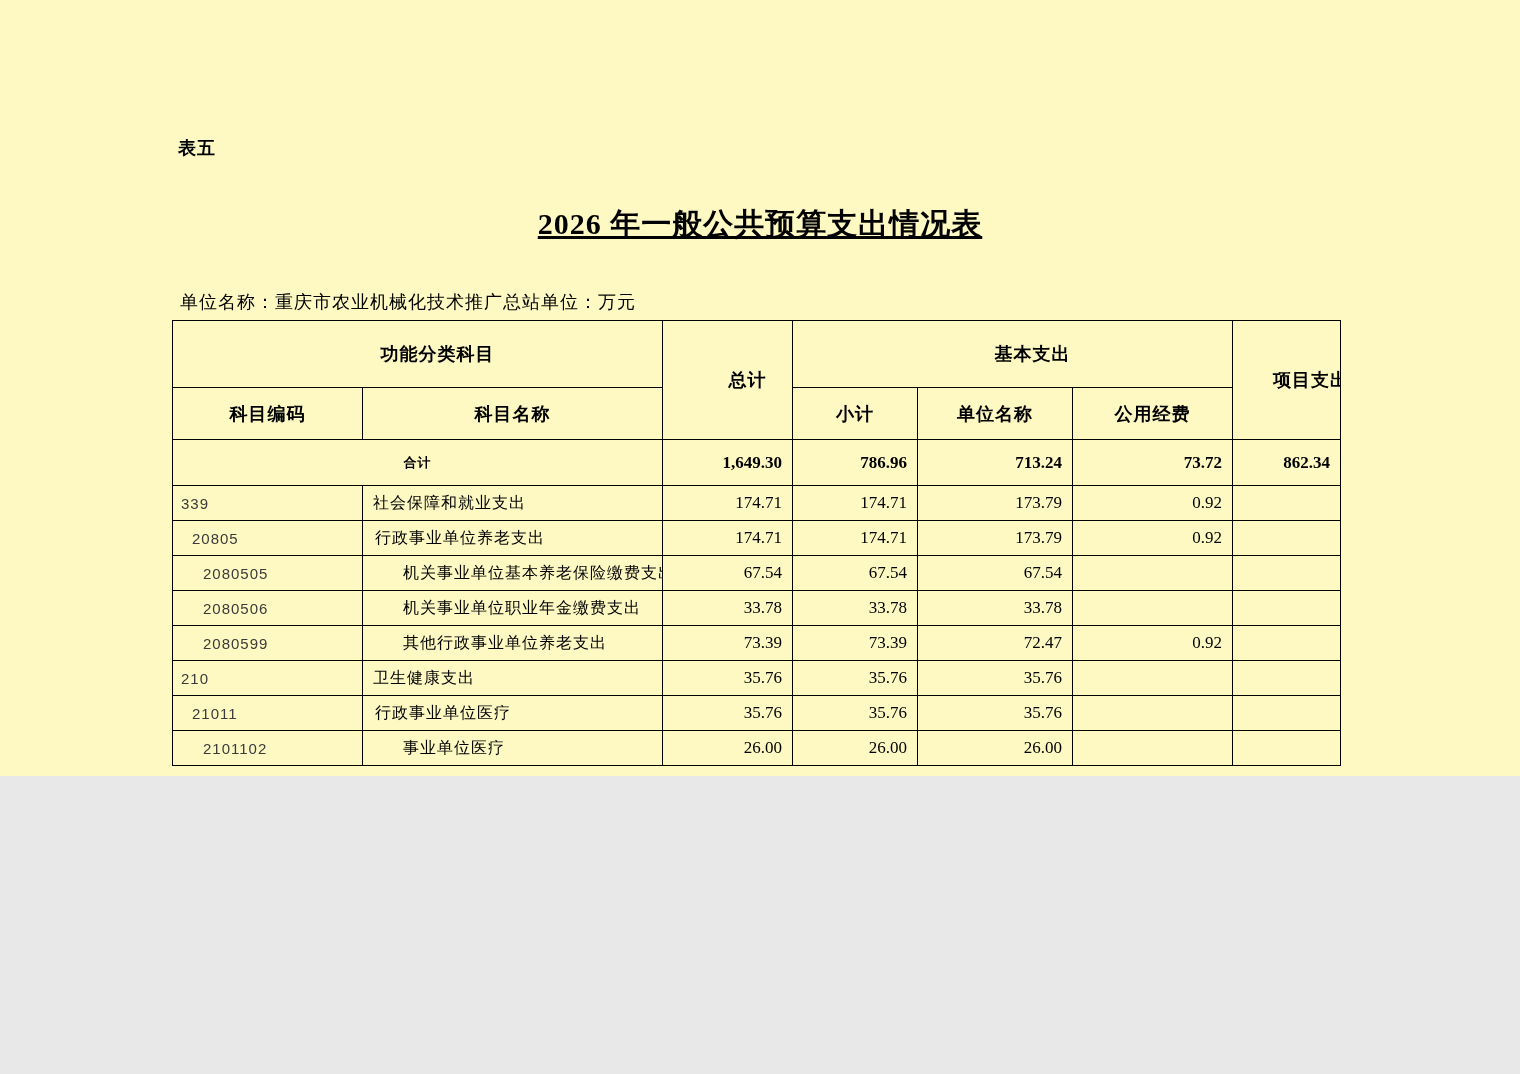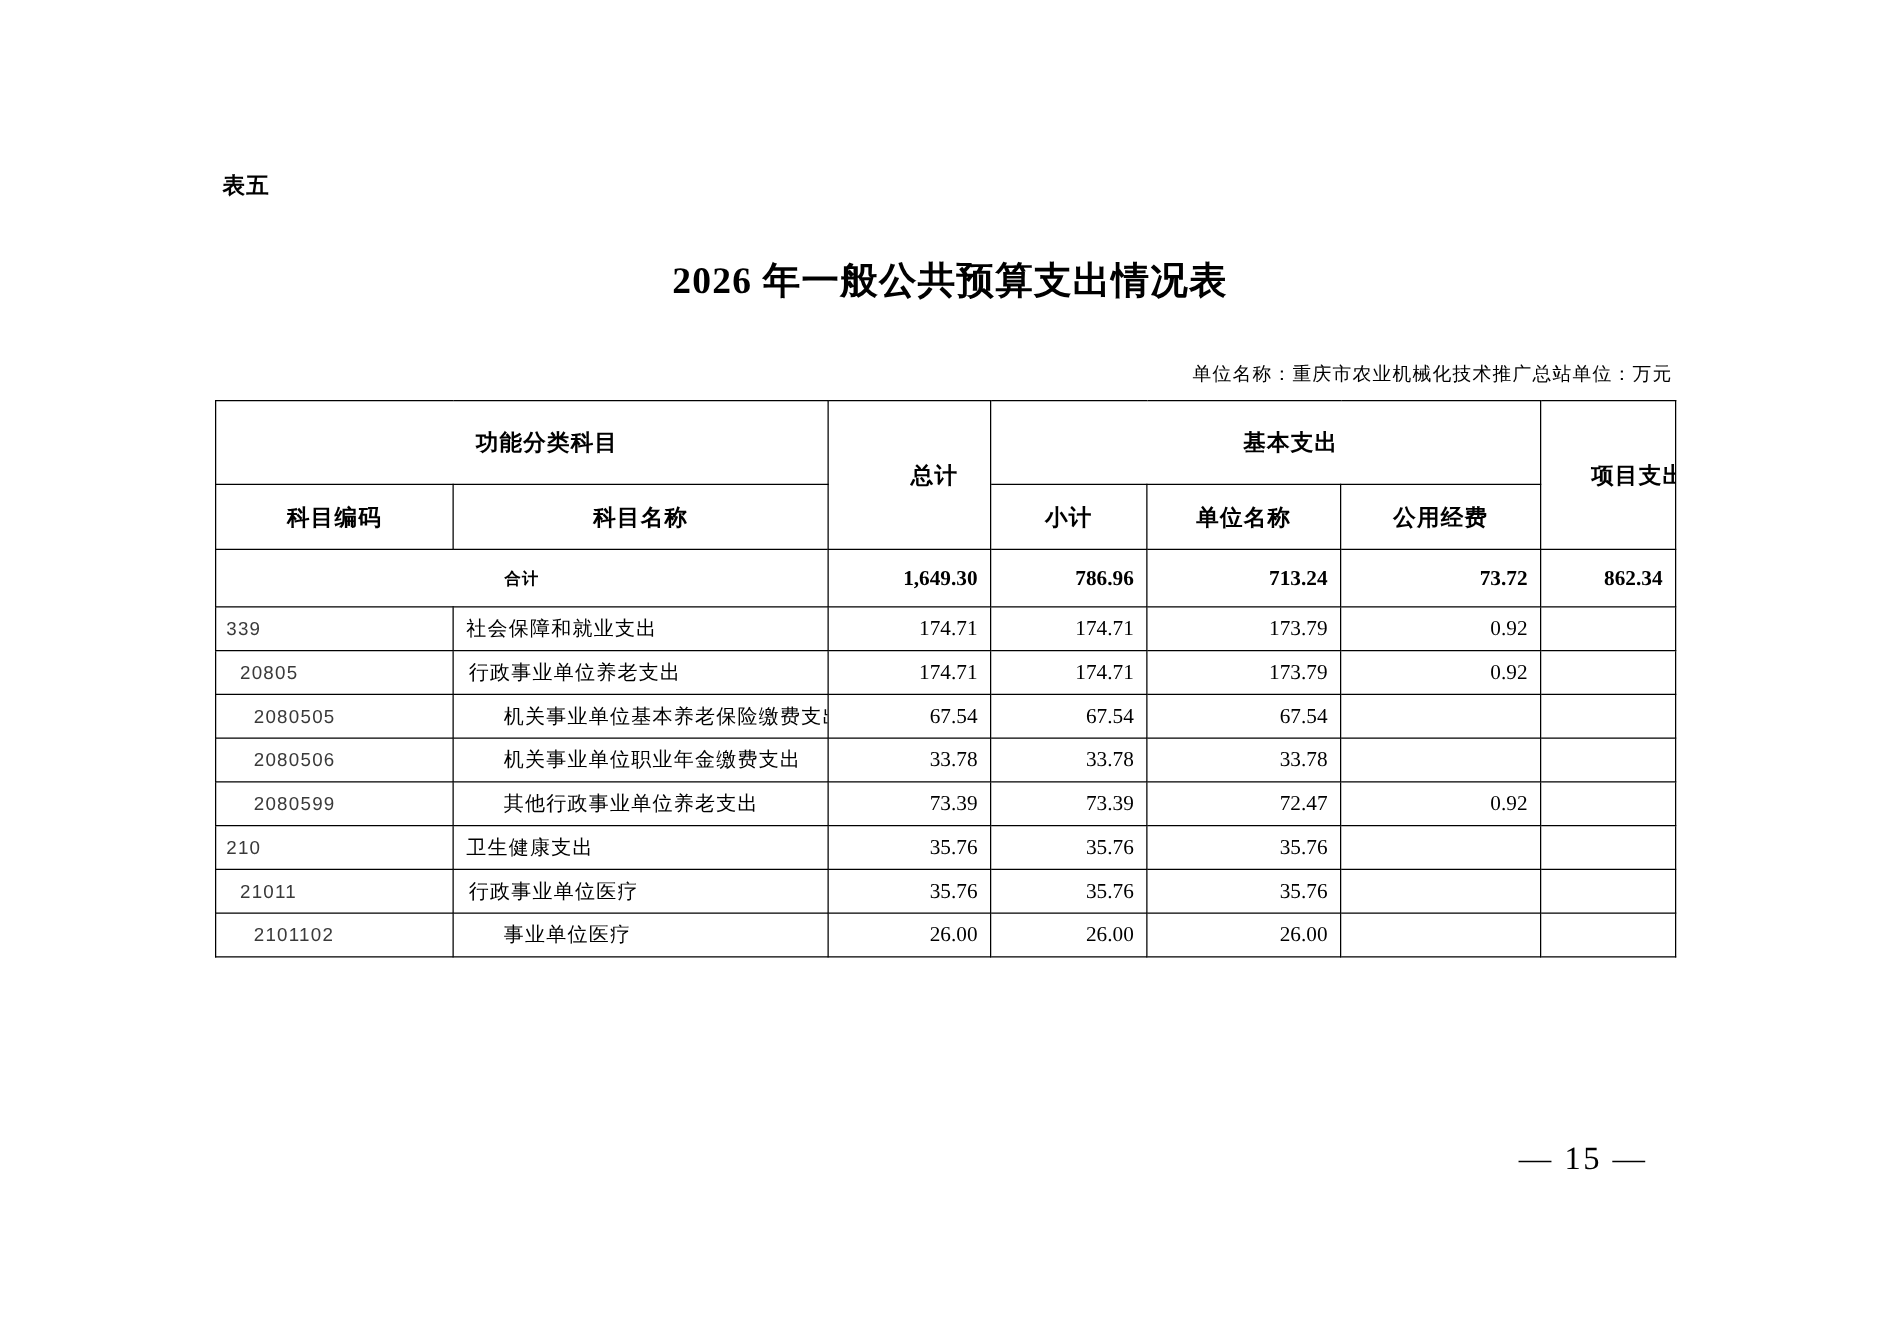--- a/index.html
+++ b/index.html
@@ -1,39 +1,39 @@
 <!DOCTYPE html>
 <html><head>
 <meta charset="utf-8">
 <style>
   * { margin:0; padding:0; box-sizing:border-box; }
   html,body { background:#e8e8e8; }
   .page {
     position:relative;
-    width:1520px; height:1074px;
-    background:#ffffff;
+    width:1520px; height:776px;
+    background:#fef9c3;
     font-family:"Liberation Serif","DejaVu Serif",serif;
     color:#000;
     overflow:hidden;
   }
   .table-label {
     position:absolute; left:178px; top:136px;
     font-family:"Liberation Sans","DejaVu Sans",sans-serif;
     font-weight:bold; font-size:18px; letter-spacing:1px;
   }
   .doc-title {
     position:absolute; left:0; top:204px; width:100%;
     text-align:center;
     font-family:"Liberation Serif","DejaVu Serif",serif;
-    font-weight:bold; font-size:30px; letter-spacing:1px;
+    font-weight:bold; font-size:30px; letter-spacing:1px;text-decoration:underline;
   }
   .meta-row {
     position:absolute; left:180px; top:290px; width:1158px;
-    display:flex; justify-content:flex-end; align-items:flex-end;
-    font-size:15px; letter-spacing:1px;
+    display:flex; justify-content:flex-start; align-items:flex-end;
+    font-size:18px; letter-spacing:1px;
   }
   table.budget {
     position:absolute; left:172px; top:320px;
     width:1168px;
     border-collapse:collapse;
     table-layout:fixed;
   }
   table.budget th, table.budget td {
     border:1.5px solid #000;
     vertical-align:middle;

